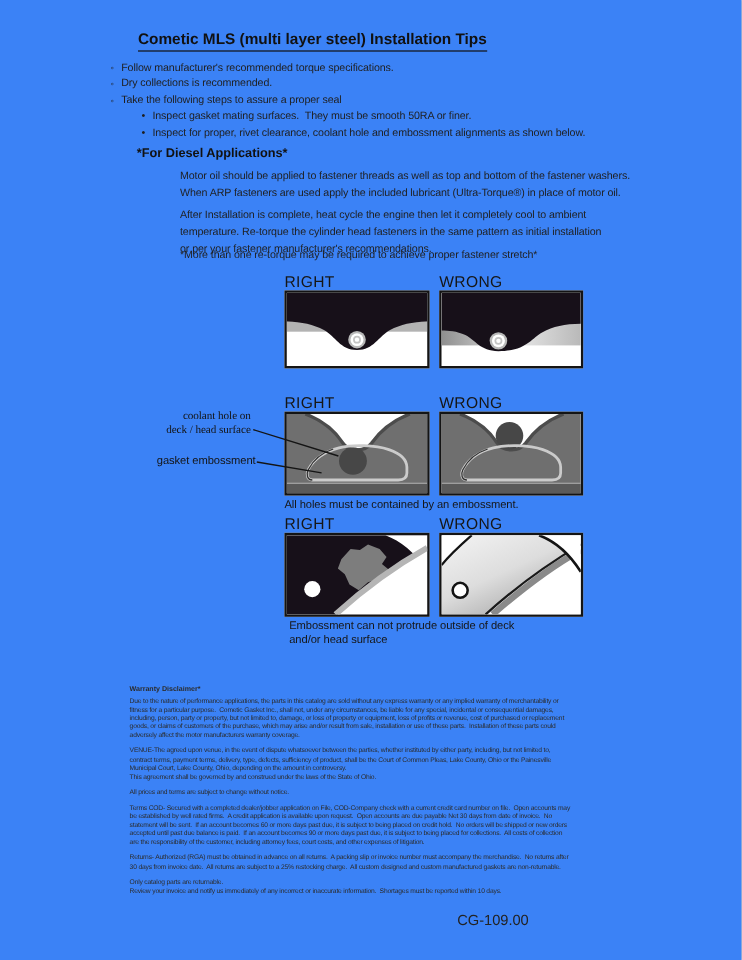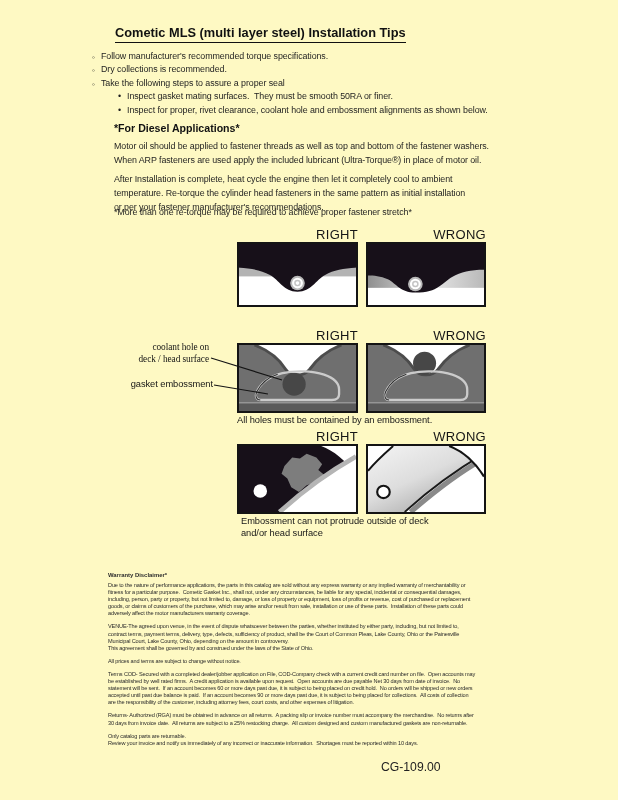--- a/index.html
+++ b/index.html
@@ -1,34 +1,34 @@
 <!DOCTYPE html>
 <html><head>
 <meta charset="utf-8">
 <style>
   html,body{margin:0;padding:0;background:#e8e8e8;}
   .page{
-    position:relative;width:618px;height:800px;background:#fef9c3;
+    position:relative;width:618px;height:800px;background:#3b82f6;
     font-family:"Liberation Sans", sans-serif;color:#1f1f1f;overflow:hidden;
     margin:0 auto;box-shadow:0 0 2px rgba(0,0,0,.3);
   }
   .abs{position:absolute;}
   .doc-title{
     left:115px;top:25px;font-size:12.8px;font-weight:bold;color:#111;
     border-bottom:1.6px solid #111;padding-bottom:2px;white-space:pre;
   }
   .bullets{left:92px;top:50px;font-size:8.9px;letter-spacing:-0.08px;line-height:13.4px;}
   .brow{display:flex;white-space:pre;}
   .brow .glyph{width:9px;flex:0 0 9px;}
   .brow.sub{padding-left:26px;}
   .glyph.circ{font-size:8px;transform:translateY(0.5px);}
   .glyph.dot{font-size:9px;}
   .h2{font-size:10.6px;font-weight:bold;color:#111;white-space:pre;}
-  .para{font-size:8.9px;letter-spacing:-0.08px;line-height:13.8px;white-space:pre;}
-  .figlabel{font-size:13px;color:#161616;text-align:right;white-space:pre;letter-spacing:0.3px;}
+  .para{font-size:8.9px;letter-spacing:-0.08px;line-height:13.8px;white-space:pre;margin-left:36px;}
+  .figlabel{font-size:13px;color:#161616;text-align:left;white-space:pre;letter-spacing:0.3px;}
   .panel{border:2.5px solid #141414;box-sizing:border-box;background:#fff;}
   .panel svg{display:block;width:100%;height:100%;}
   .caption{font-size:9.3px;letter-spacing:-0.05px;line-height:11.5px;white-space:pre;color:#161616;}
   .annot{font-size:9.3px;line-height:11.6px;text-align:right;white-space:pre;color:#141414;letter-spacing:-0.05px;}
   .legal{left:108px;top:572px;width:430px;color:#2b2b2b;}
   .legal .lh{font-size:5.9px;font-weight:bold;margin:0 0 4px 0;white-space:pre;}
   .legal p{font-size:5.6px;letter-spacing:-0.15px;line-height:7.1px;margin:0 0 6px 0;white-space:pre;}
   .footer-code{left:381px;top:760px;font-size:12.2px;color:#222;white-space:pre;}
   .leader{pointer-events:none;}
 </style>

